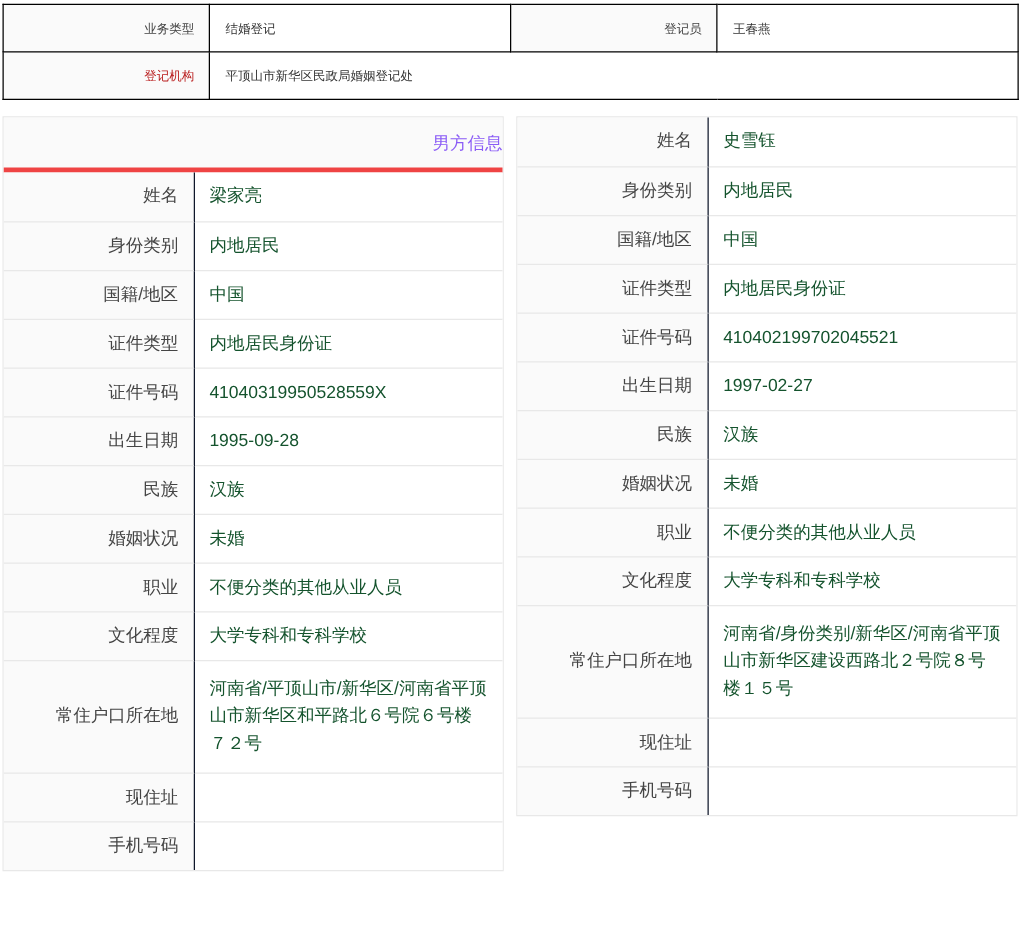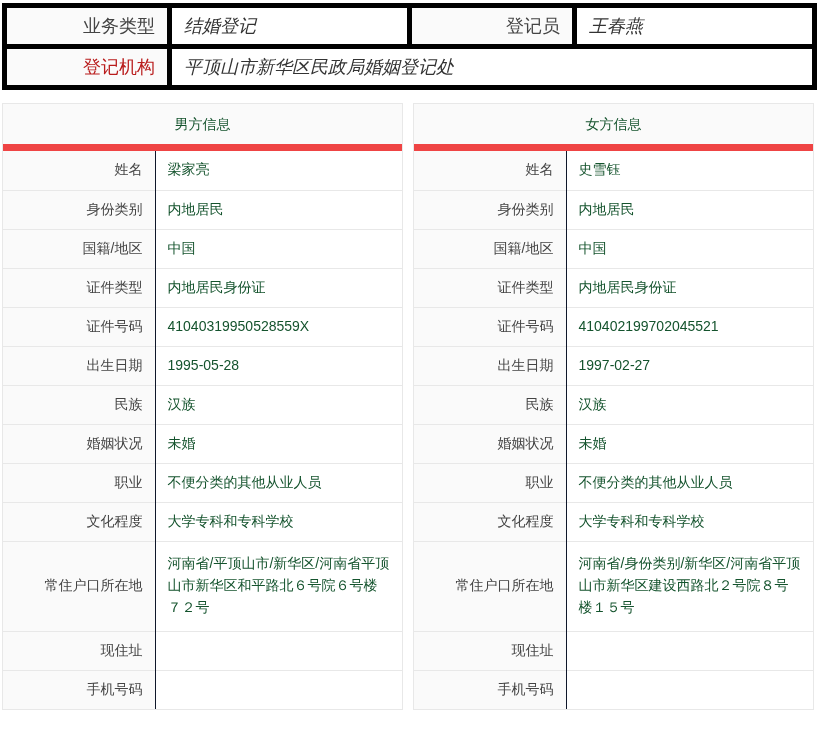--- a/index.html
+++ b/index.html
@@ -25,69 +25,68 @@
   table {
     border-collapse: collapse;
     table-layout: fixed;
   }
   .top-table {
     width: 813px;
     margin: 3px 2px 0 2px;
     border: 1px solid #e8e8e8;
   }
   .top-table td {
-    border: 5px solid #000000;
+    border: 1px solid #000000;
     height: 38px;
     padding: 6px 12px;
     box-sizing: border-box;
     vertical-align: middle;
-    font-size: 18px;
+    font-size: 10px;
   }
   .lbl {
     background: #fafafa;
     color: #444;
     text-align: right;
     width: 165px;
   }
   .lbl-wide {
     background: #fafafa;
     color: #b91c1c;
     text-align: right;
     width: 165px;
   }
   .val {
     background: #ffffff;
     color: #333;
     text-align: left;
-    font-style: italic;
   }
   .val-w {
     width: 240px;
   }
 
   
   .panels {
     display: flex;
     gap: 10px;
     margin: 13px 2px 0 2px;
     align-items: flex-start;
   }
   .panel {
     width: 401px;
     border: 1px solid #e8e8e8;
     box-sizing: border-box;
   }
   .panel-title {
     background: #fafafa;
-    border-bottom: 7px solid #ef4444;
-    text-align: center;
+    border-bottom: 4px solid #ef4444;
+    text-align: right;
     height: 40px;
     line-height: 40px;
     font-size: 14px;
-    color: #14532d;
+    color: #8b5cf6;
   }
   .panel table {
     width: 100%;
   }
   .panel td {
     border-top: 1px solid #e8e8e8;
     border-right: 1px solid #0f172a;
     padding: 8px 12px;
     box-sizing: border-box;
     vertical-align: middle;
@@ -161,21 +160,21 @@
           <tr>
             <td class="p-lbl">证件类型</td>
             <td class="p-val">内地居民身份证</td>
           </tr>
           <tr>
             <td class="p-lbl">证件号码</td>
             <td class="p-val">41040319950528559X</td>
           </tr>
           <tr>
             <td class="p-lbl">出生日期</td>
-            <td class="p-val">1995-05-28</td>
+            <td class="p-val">1995-09-28</td>
           </tr>
           <tr>
             <td class="p-lbl">民族</td>
             <td class="p-val">汉族</td>
           </tr>
           <tr>
             <td class="p-lbl">婚姻状况</td>
             <td class="p-val">未婚</td>
           </tr>
           <tr>
@@ -196,21 +195,20 @@
           </tr>
           <tr>
             <td class="p-lbl">手机号码</td>
             <td class="p-val empty-val"></td>
           </tr>
         </tbody>
       </table>
     </div>
 
     <div class="panel">
-      <div class="panel-title">女方信息</div>
       <table>
         <tbody>
           <tr>
             <td class="p-lbl">姓名</td>
             <td class="p-val">史雪钰</td>
           </tr>
           <tr>
             <td class="p-lbl">身份类别</td>
             <td class="p-val">内地居民</td>
           </tr>

